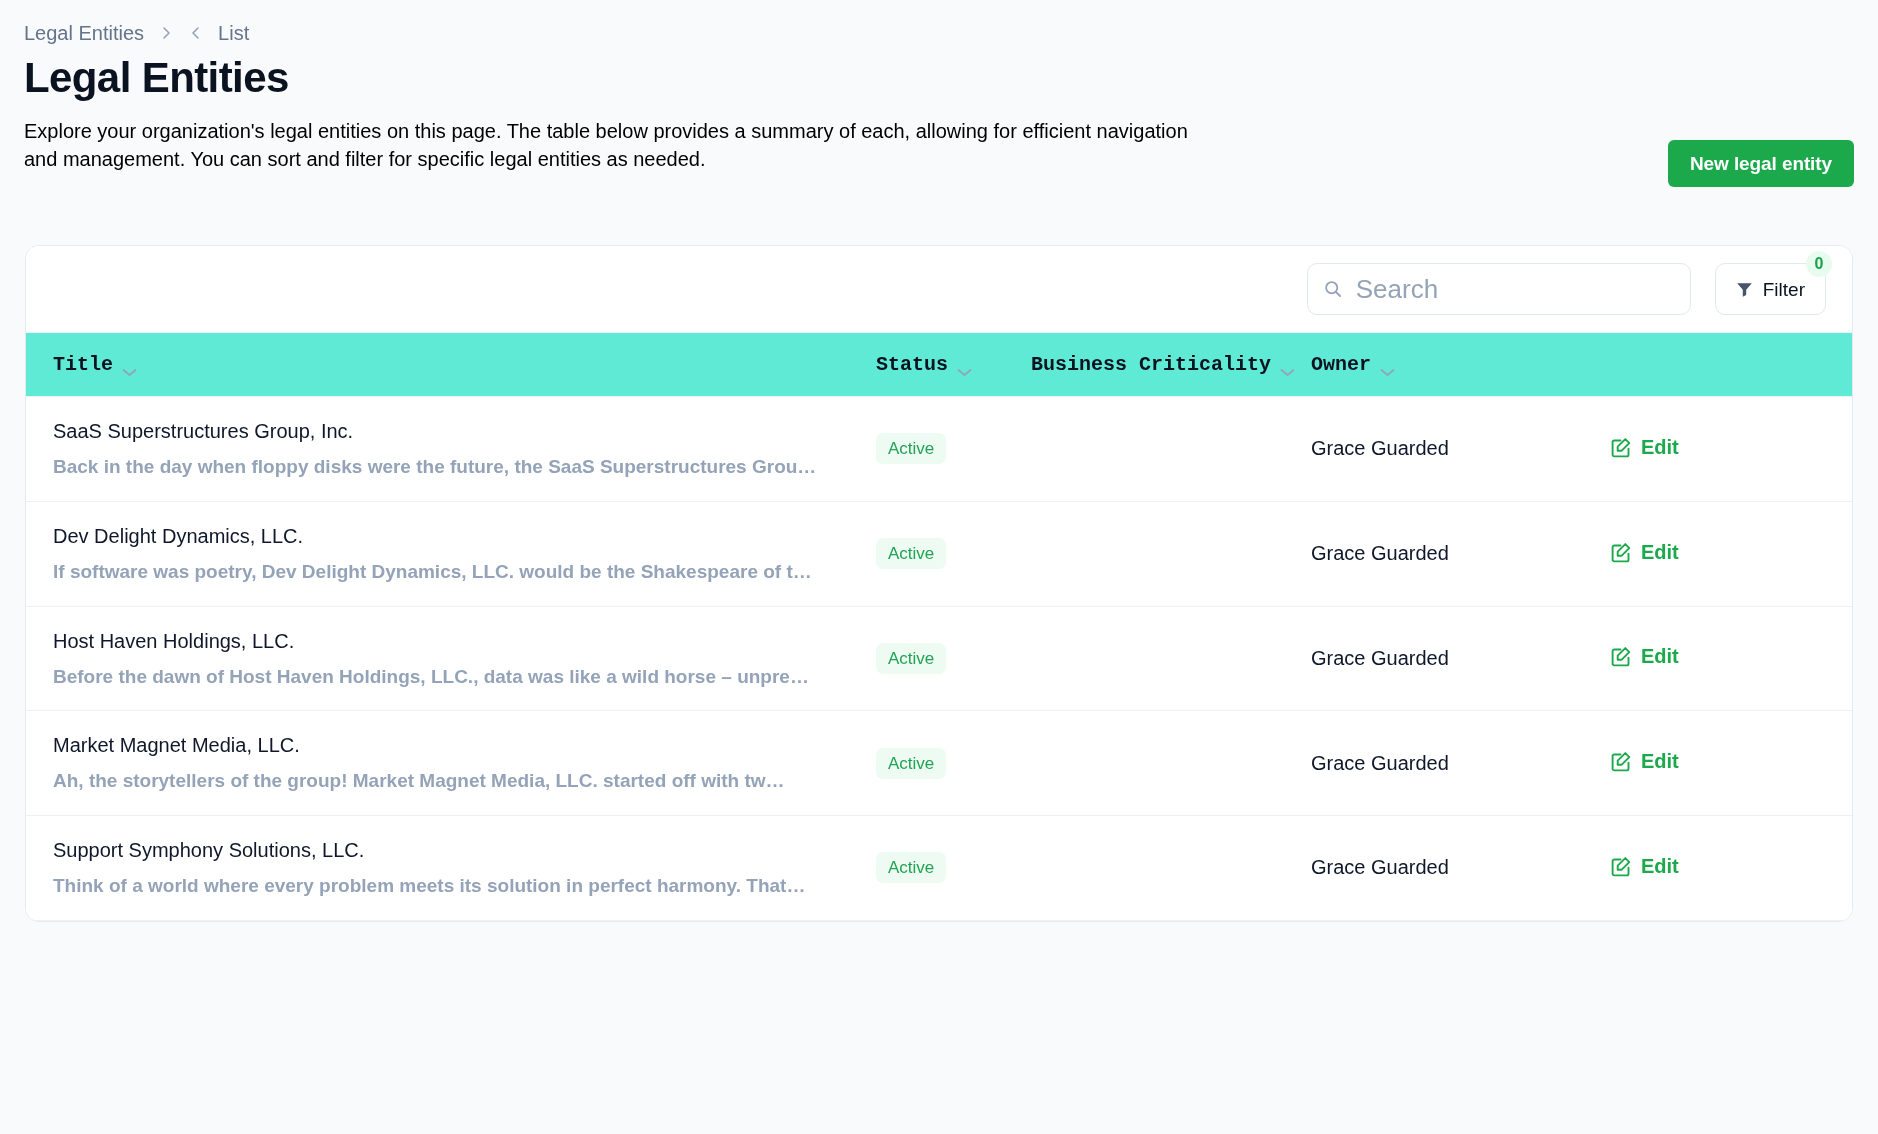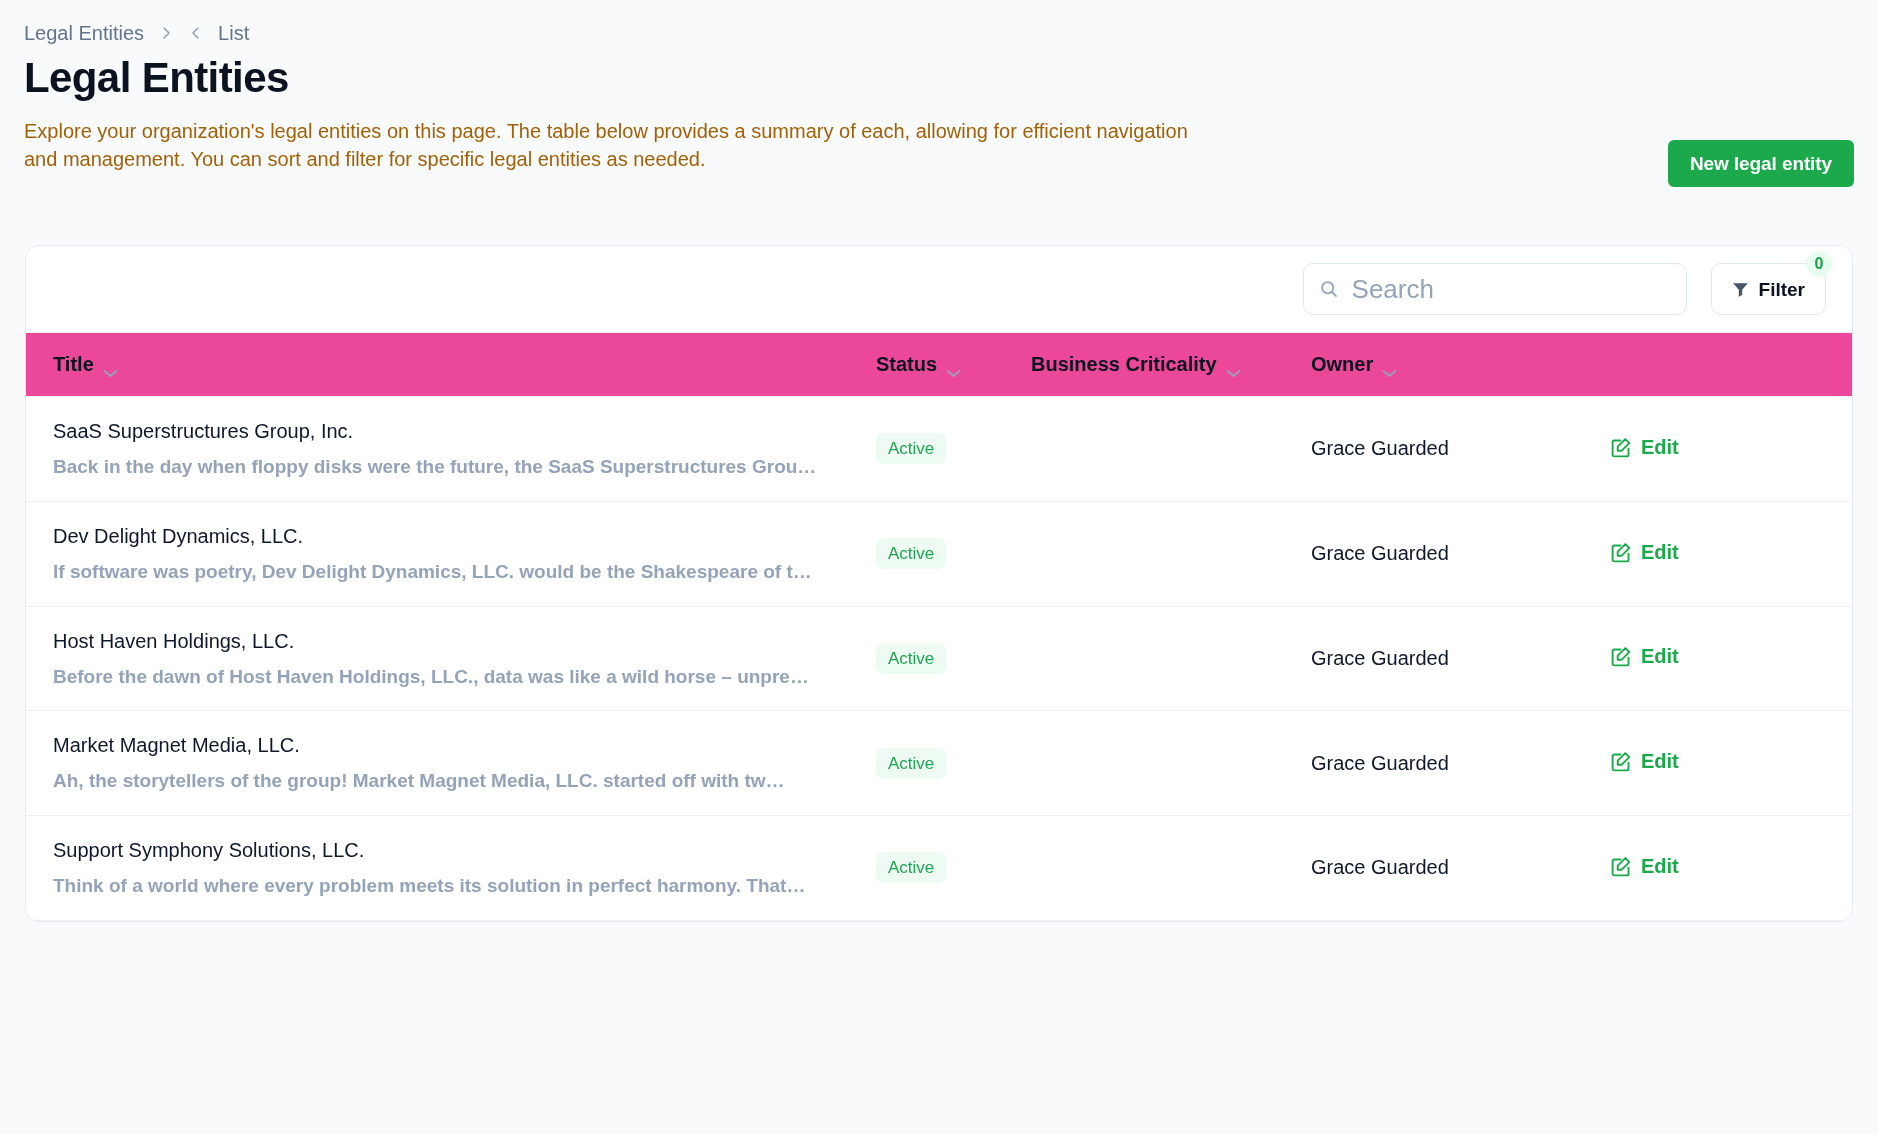--- a/index.html
+++ b/index.html
@@ -50,21 +50,21 @@
     font-size: 42px;
     font-weight: 700;
     color: #0b1220;
     letter-spacing: -0.6px;
     line-height: 1.12;
   }
   .page-desc {
     margin-top: 16px;
     font-size: 20px;
     line-height: 1.42;
-    color: #a16207;
+    color: #000000;
     max-width: 1180px;
   }
 
   .new-btn {
     position: absolute;
     right: 24px;
     top: 96px;
     background: #1ba94c;
     color: #ffffff;
     font-size: 19px;
@@ -132,21 +132,21 @@
   .filter-btn {
     display: flex;
     align-items: center;
     gap: 10px;
     height: 52px;
     padding: 0 20px;
     border: 1px solid #e2e8f0;
     border-radius: 10px;
     background: #fff;
     font-size: 19px;
-    font-weight: 700;
+    font-weight: 400;
     color: #0b1220;
     font-family: "Liberation Sans", sans-serif;
     cursor: pointer;
     line-height: 1;
   }
   .filter-icon { width: 17px; height: 17px; color: #475569; display:block; }
   .filter-badge {
     position: absolute;
     right: -6px;
     top: -12px;
@@ -163,21 +163,21 @@
     justify-content: center;
     line-height: 1;
   }
 
   
   table.entity-table {
     width: 100%;
     border-collapse: collapse;
     table-layout: fixed;
   }
-  .entity-table thead tr { background: #ec4899; }
+  .entity-table thead tr { background: #5eead4; font-family: Liberation Mono, monospace; }
   .entity-table th {
     text-align: left;
     font-size: 20px;
     font-weight: 700;
     color: #0b1220;
     padding: 20px 0 20px 0;
     height: 63px;
     border-top: 1px solid #edf1f6;
     border-bottom: 1px solid #edf1f6;
     vertical-align: middle;

